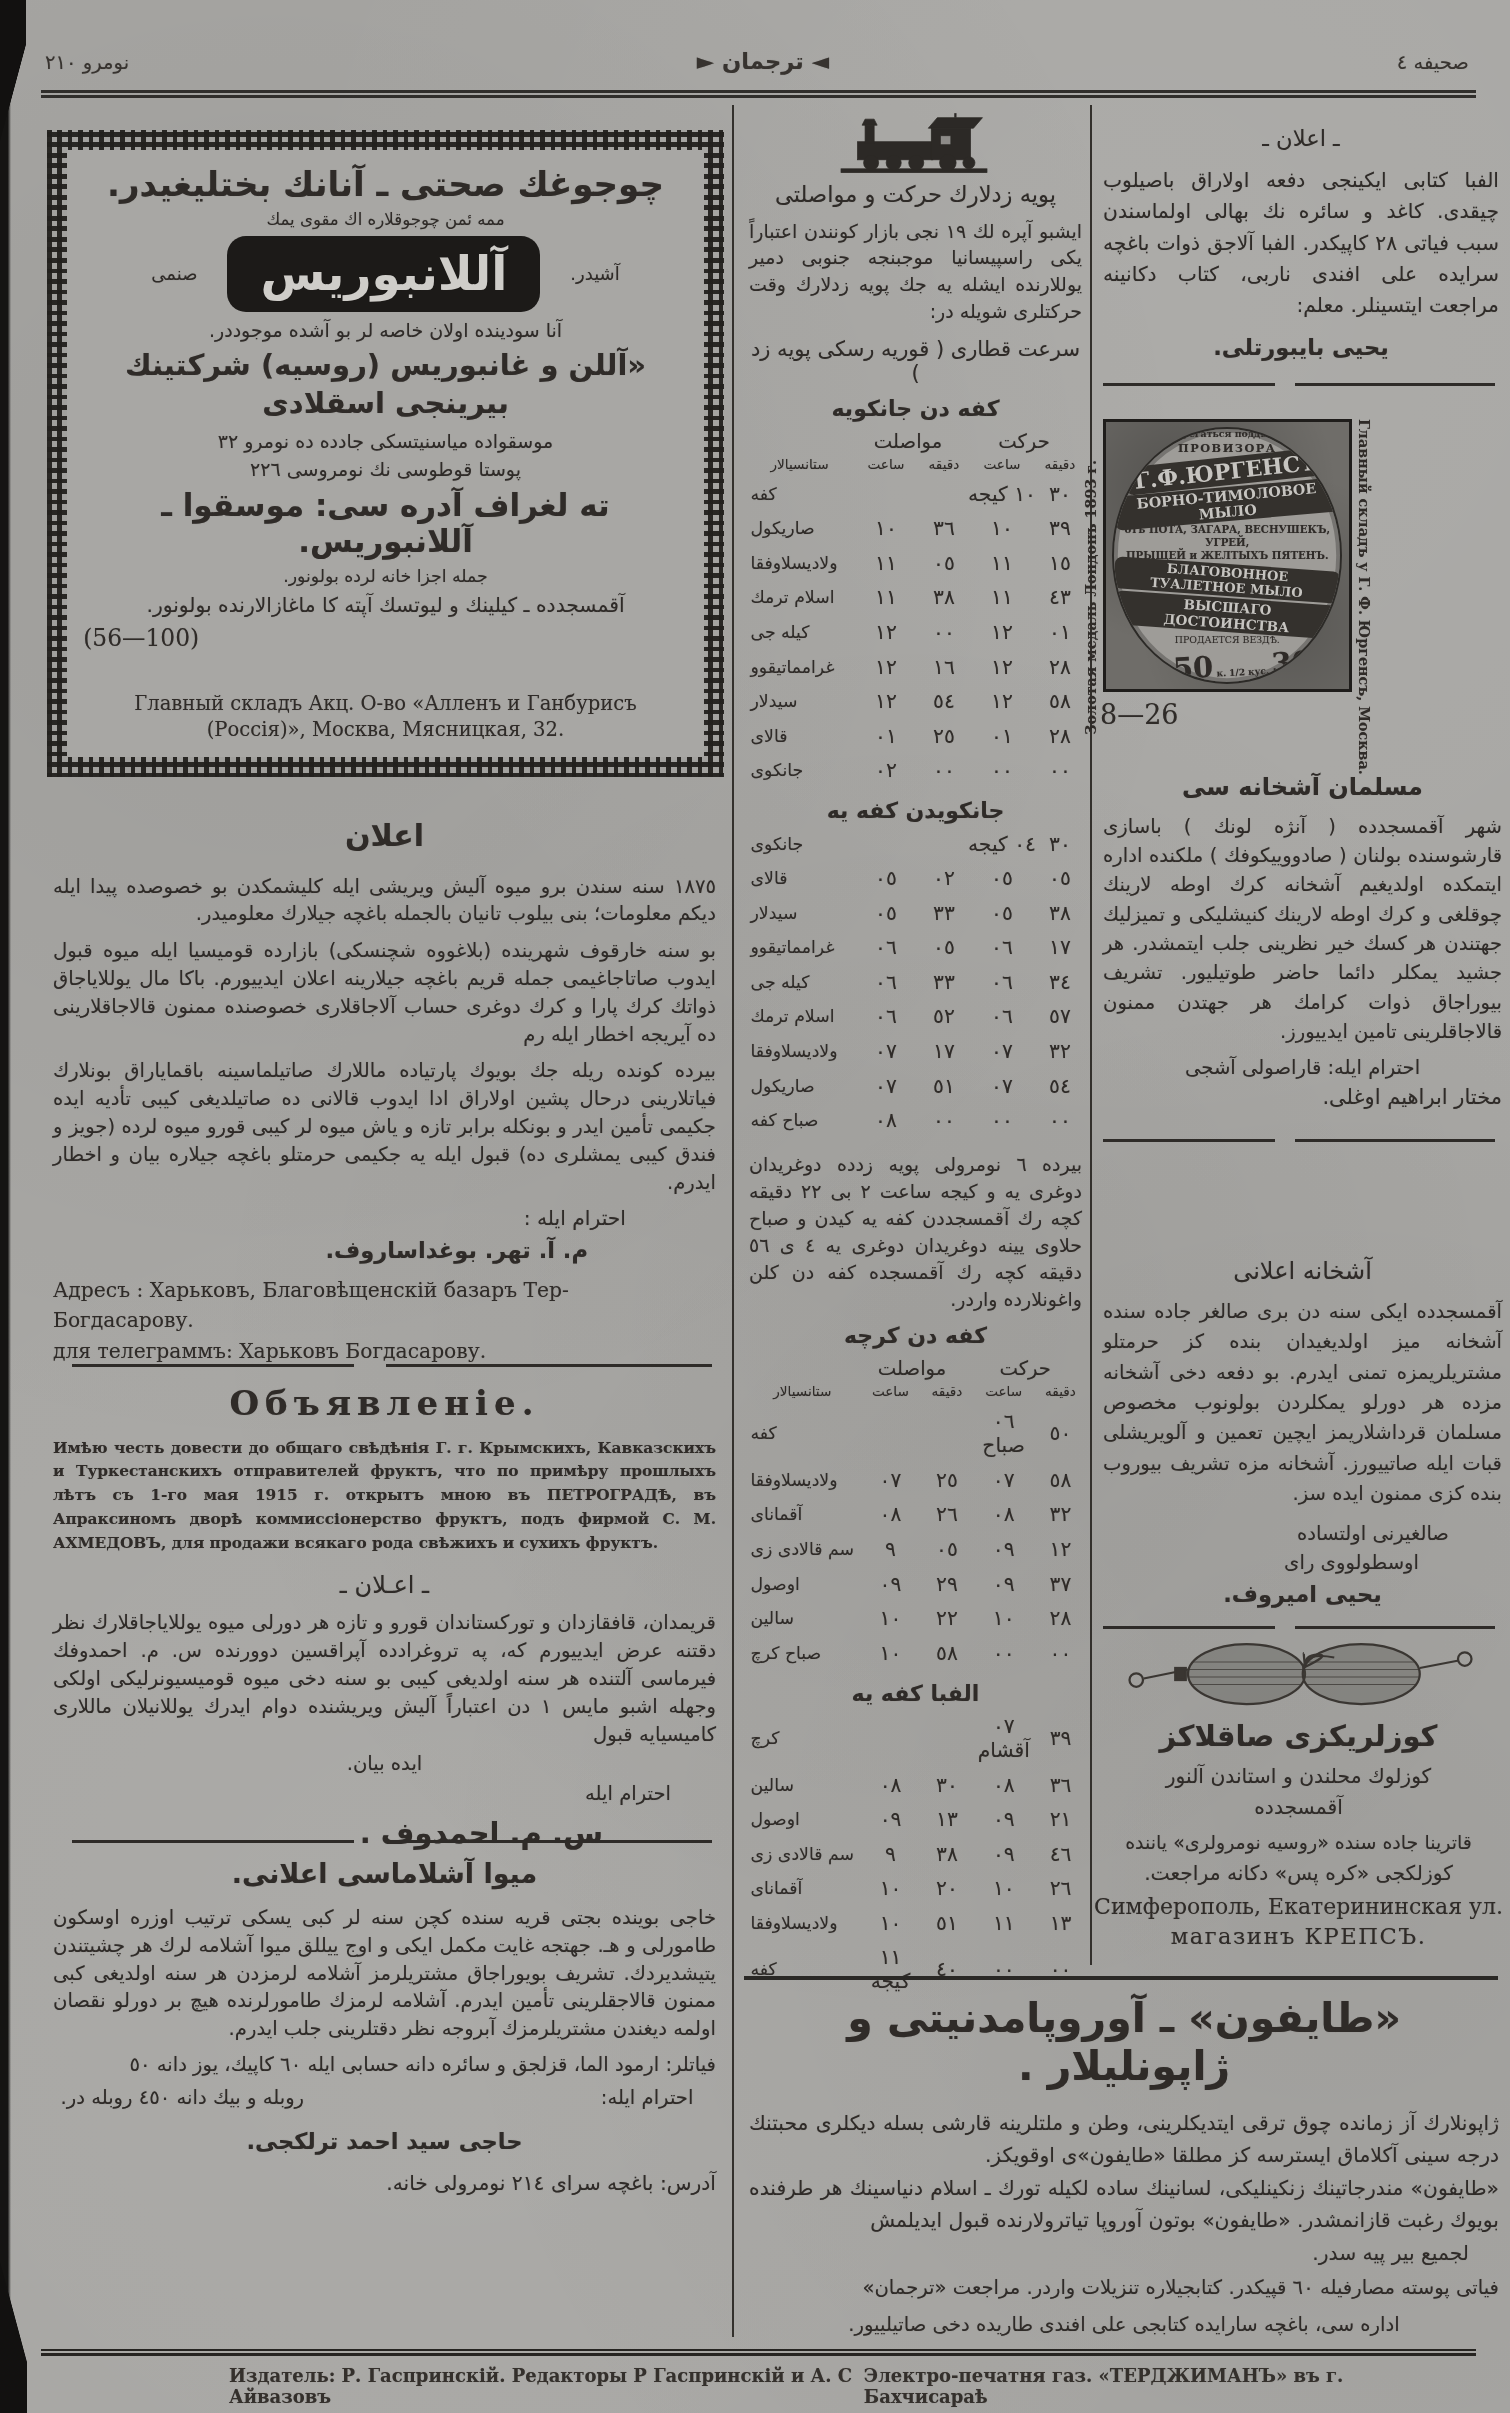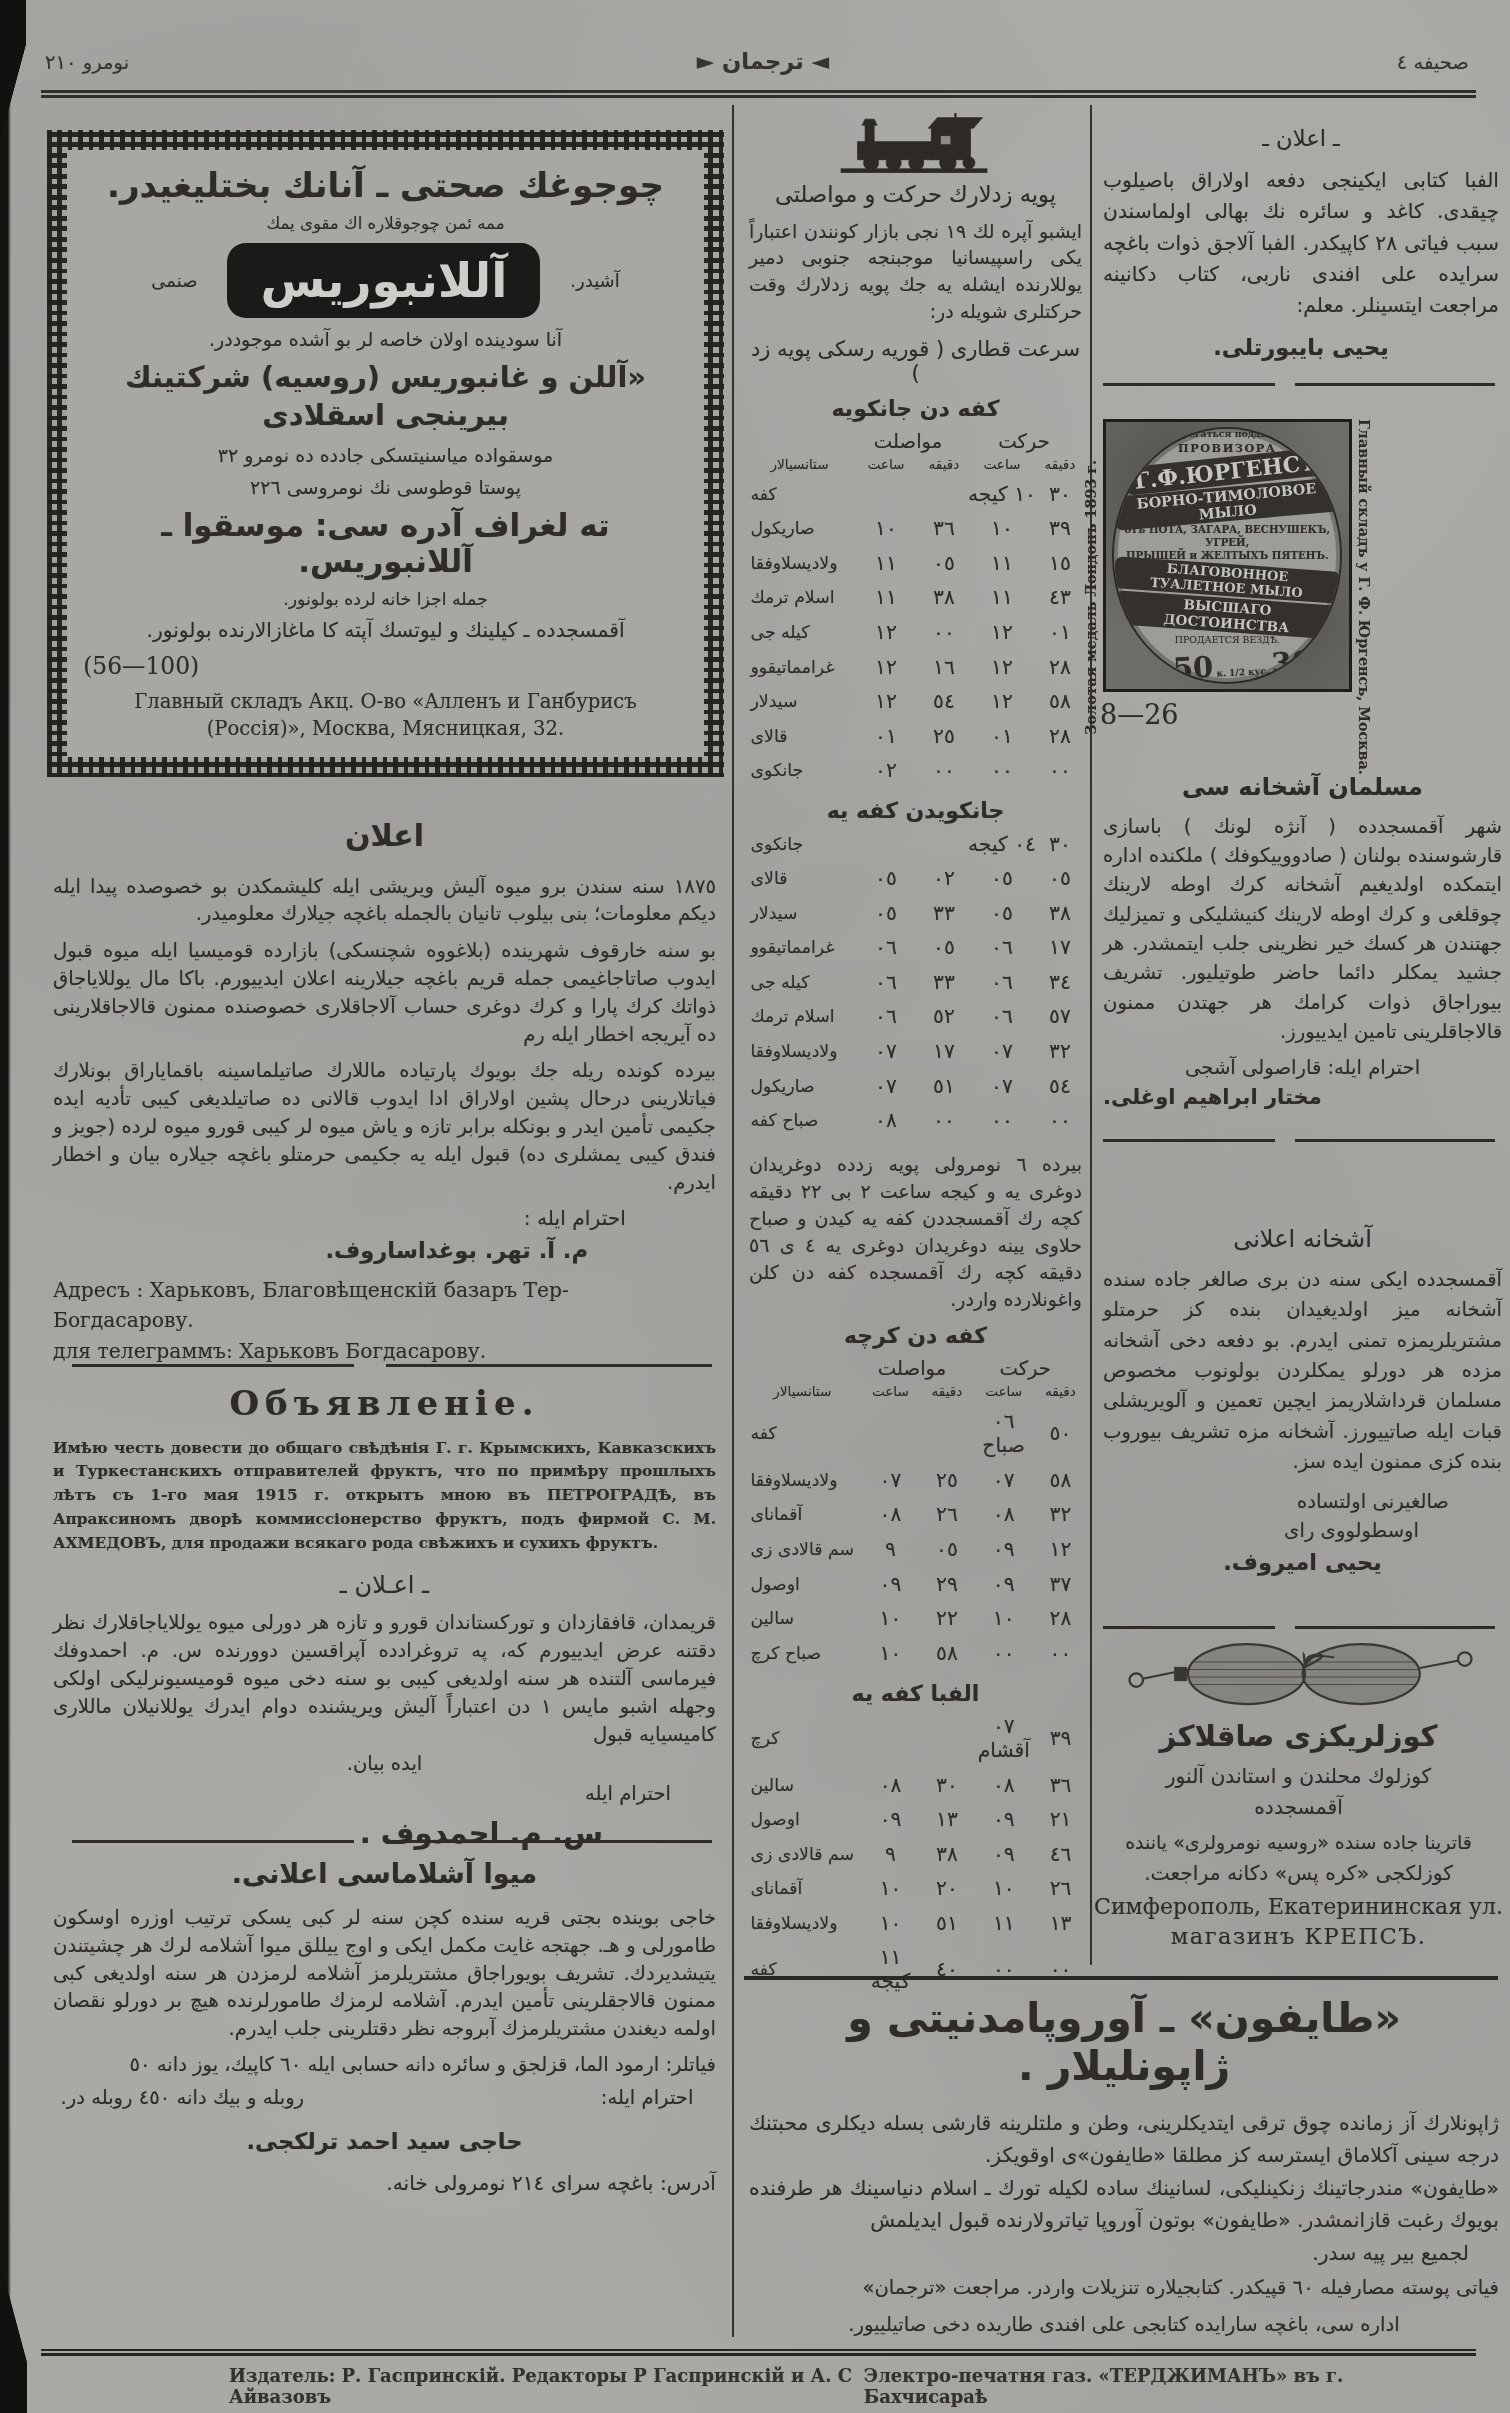--- a/index.html
+++ b/index.html
@@ -51,21 +51,21 @@
   .allen-l3,.allen-l4{font-size:19px;}
   .allen-l5{font-size:31px;font-weight:bold;}
   .allen-l6{font-size:17.3px;}
   .allen-l7{font-size:20.3px;}
   .allen-num{font-size:23.4px;text-align:left;font-family:"DejaVu Serif",serif;direction:ltr;}
   .allen-ru{font-size:19.6px;line-height:1.35;}
 
   .sec{box-sizing:border-box;}
   .h-ar{font-size:30px;font-weight:bold;text-align:center;}
   .para{font-size:19.6px;line-height:1.42;text-align:justify;}
-  .center{text-align:center;}
+  .center{text-align:center;margin-top:32px;}
 
   #ilan1{left:53px;top:818px;width:663px;}
   #ilan1 .h-ar{margin-bottom:19.6px;}
   #ilan1 .para{margin-bottom:9px;}
   #ilan1 .resp{margin:4.5px 90px 0 0;font-size:20.3px;}
   #ilan1 .sig{margin:7.5px 128px 1.5px 0;font-size:22.6px;font-weight:bold;}
   #ilan1 .ru{font-size:20.3px;margin-top:12px;line-height:1.5;}
 
   #div1{left:72px;top:1364px;width:640px;}
   #obyav{left:53px;top:1383px;width:663px;}
@@ -127,21 +127,21 @@
   #joval .sold{font-size:9.4px;margin-top:0.8px;}
   .pricerow{display:flex;align-items:baseline;gap:3px;transform:rotate(-3deg);margin-top:1.5px;}
   .pricerow .lab{font-size:9px;font-weight:bold;}
   .pricerow .big{font-size:29px;font-weight:bold;}
   #jseries{position:absolute;left:1100px;top:699px;font-size:27px;font-family:"DejaVu Serif",serif;}
 
   #ashk1{left:1103px;top:773px;width:399px;}
   #ashk1 .h-ar{font-size:24px;margin-bottom:10.5px;}
   #ashk1 .para{font-size:19.6px;line-height:1.5;}
   #ashk1 .resp{font-size:19.6px;margin-top:9px;text-align:center;}
-  #ashk1 .sig{font-size:21px;font-weight:bold;text-align:left;margin-top:6px;}
+  #ashk1 .sig{font-size:21px;font-weight:normal;text-align:right;margin-top:6px;}
   #divR2{left:1103px;top:1139px;width:392px;}
 
   #ashk2{left:1103px;top:1225px;width:399px;}
   #ashk2 .h-ar{font-size:24px;font-weight:normal;margin-bottom:12px;}
   #ashk2 .para{font-size:19.6px;line-height:1.55;}
   #ashk2 .s1{font-size:19.6px;margin-top:12px;padding-right:53px;}
   #ashk2 .s2{font-size:19.6px;margin-top:6px;padding-right:83px;}
   #ashk2 .s3{font-size:22.6px;font-weight:bold;margin-top:7.5px;text-align:center;}
   #divR3{left:1103px;top:1626px;width:392px;}
 

